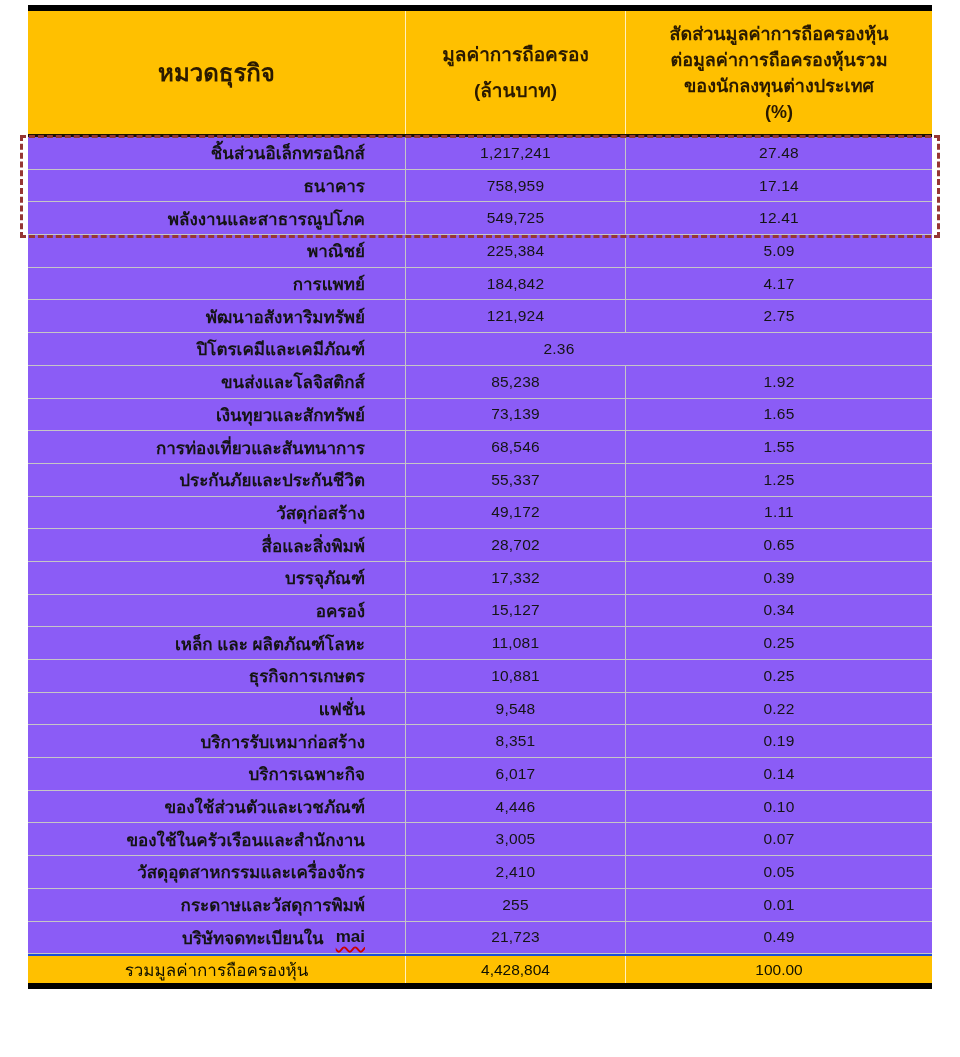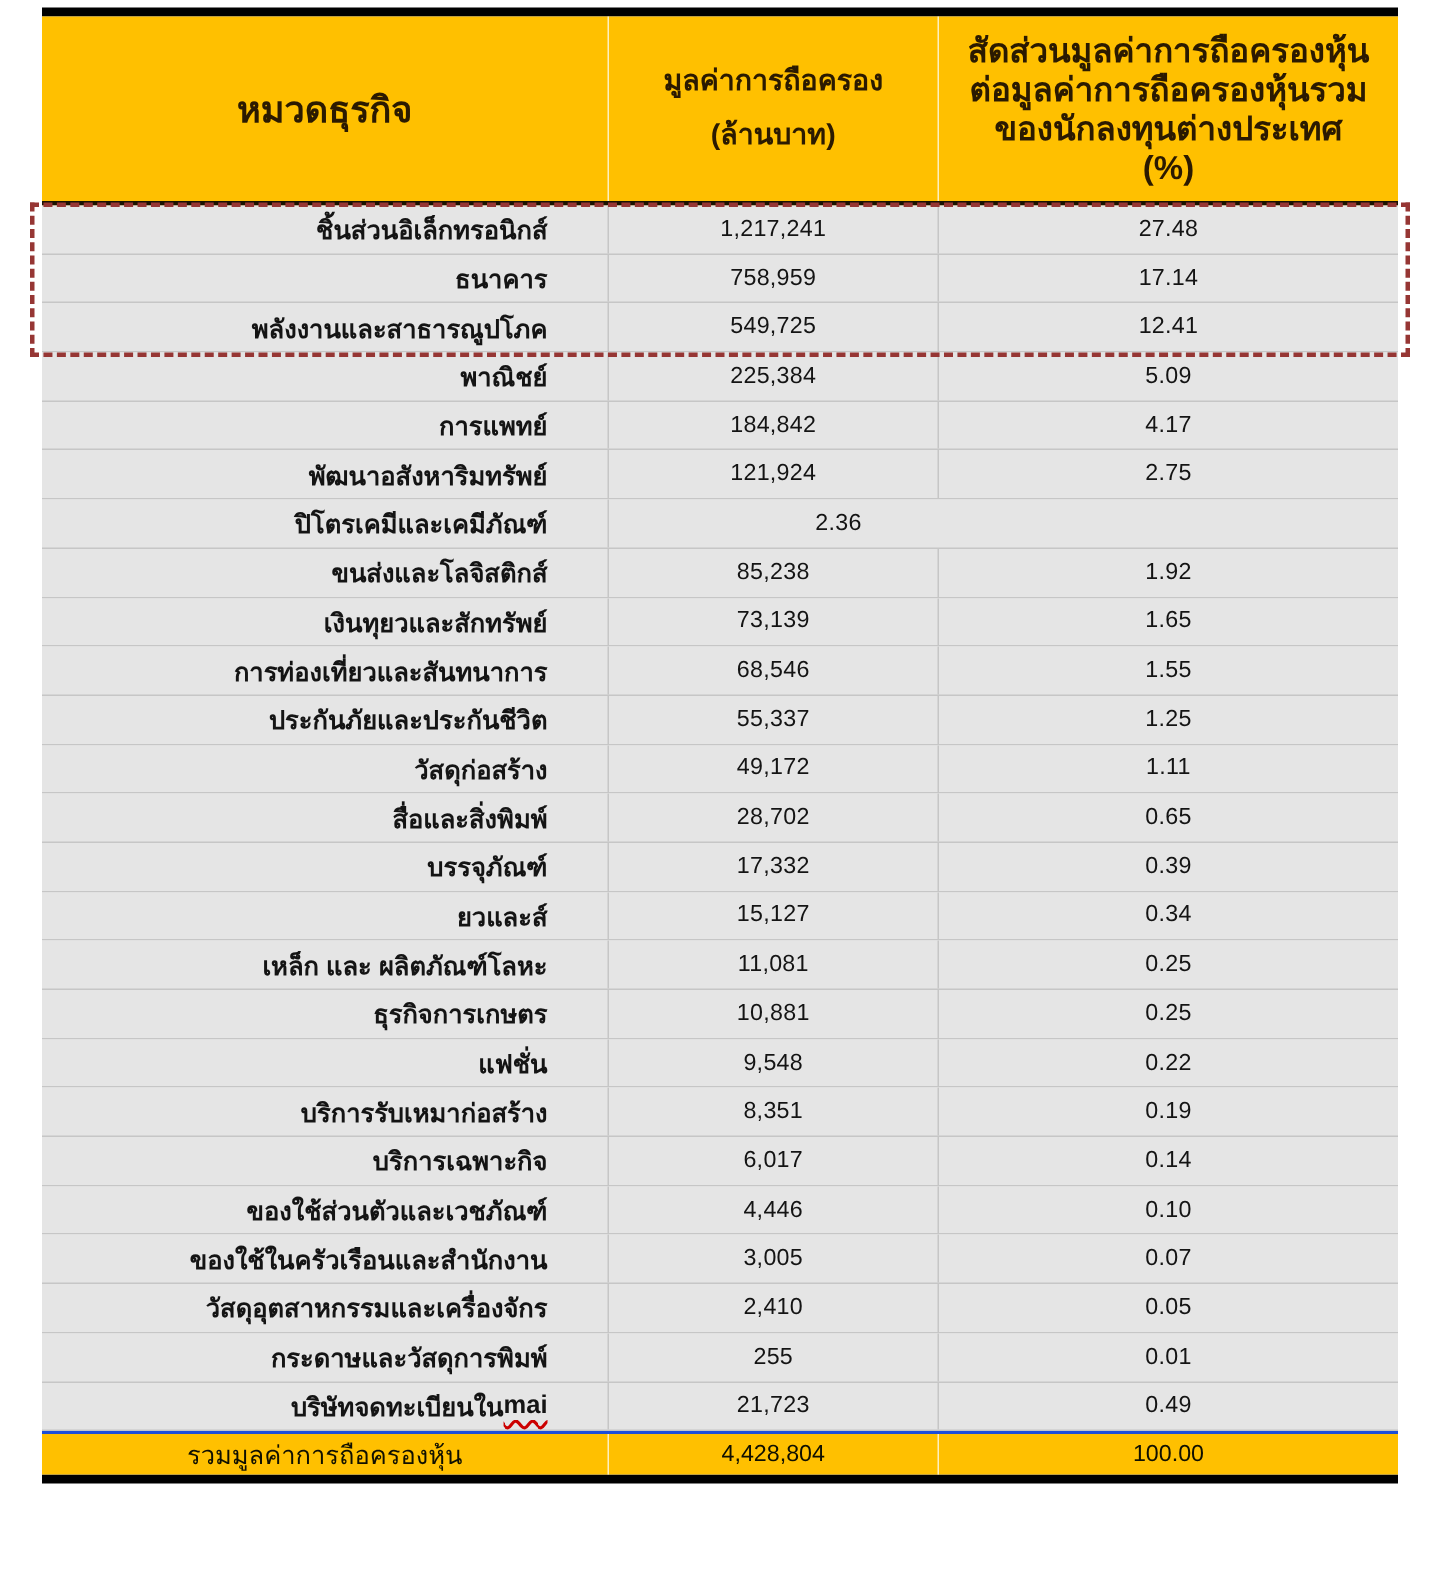--- a/index.html
+++ b/index.html
@@ -35,24 +35,24 @@
     border-bottom:3px solid #1a1200;
     color:var(--header-text);
     font-weight:bold;
   }
   .thead .cell{
     display:flex;flex-direction:column;justify-content:center;align-items:center;
     text-align:center;
   }
   .thead .c1{font-size:24px;}
   .thead .c2{font-size:19px;line-height:36px;}
-  .thead .c3{font-size:22px;line-height:26px;border-left:1px solid rgba(255,255,255,.75);}
+  .thead .c3{font-size:18px;line-height:26px;border-left:1px solid rgba(255,255,255,.75);}
   .thead .c2{border-left:1px solid rgba(255,255,255,.75);}
   
-  .trow{height:32.7px;border-bottom:1px solid var(--grid);background:#e5e5e5;text-align:right;}
+  .trow{height:32.7px;border-bottom:1px solid var(--grid);background:#8b5cf6;text-align:right;}
   .trow .cell{display:flex;align-items:center;}
   .trow .c1{
     justify-content:flex-end;padding-right:40px;
     font-size:17px;font-weight:bold;color:var(--txt);
   }
   .trow .c2,.trow .c3{
     justify-content:center;border-left:1px solid var(--grid);
     font-size:15.5px;color:var(--txt);letter-spacing:.2px;
   }
   
@@ -65,21 +65,21 @@
   .tfoot .cell{display:flex;align-items:center;justify-content:center;}
   .tfoot .c1{font-size:17px;}
   .tfoot .c2,.tfoot .c3{font-size:15.5px;border-left:1px solid rgba(255,255,255,.75);}
   
   .highlight{
     position:absolute;left:20px;top:135px;width:920px;height:103px;
     border:3px dashed var(--hl);
     pointer-events:none;
   }
   .wavy{
-    margin-left:0;font-weight:bold;
+    margin-left:12px;font-weight:bold;
     text-decoration:underline wavy #cc0000;
     text-decoration-thickness:2px;
     text-underline-offset:4px;
   }
 </style>
 </head>
 <body>
 
 <div class="page">
 
@@ -165,21 +165,21 @@
           <div class="cell c1">สื่อและสิ่งพิมพ์</div>
           <div class="cell c2">28,702</div>
           <div class="cell c3">0.65</div>
         </div>
         <div class="row trow">
           <div class="cell c1">บรรจุภัณฑ์</div>
           <div class="cell c2">17,332</div>
           <div class="cell c3">0.39</div>
         </div>
         <div class="row trow">
-          <div class="cell c1">ยวและส์</div>
+          <div class="cell c1">อครอง์</div>
           <div class="cell c2">15,127</div>
           <div class="cell c3">0.34</div>
         </div>
         <div class="row trow">
           <div class="cell c1">เหล็ก และ ผลิตภัณฑ์โลหะ</div>
           <div class="cell c2">11,081</div>
           <div class="cell c3">0.25</div>
         </div>
         <div class="row trow">
           <div class="cell c1">ธุรกิจการเกษตร</div>

